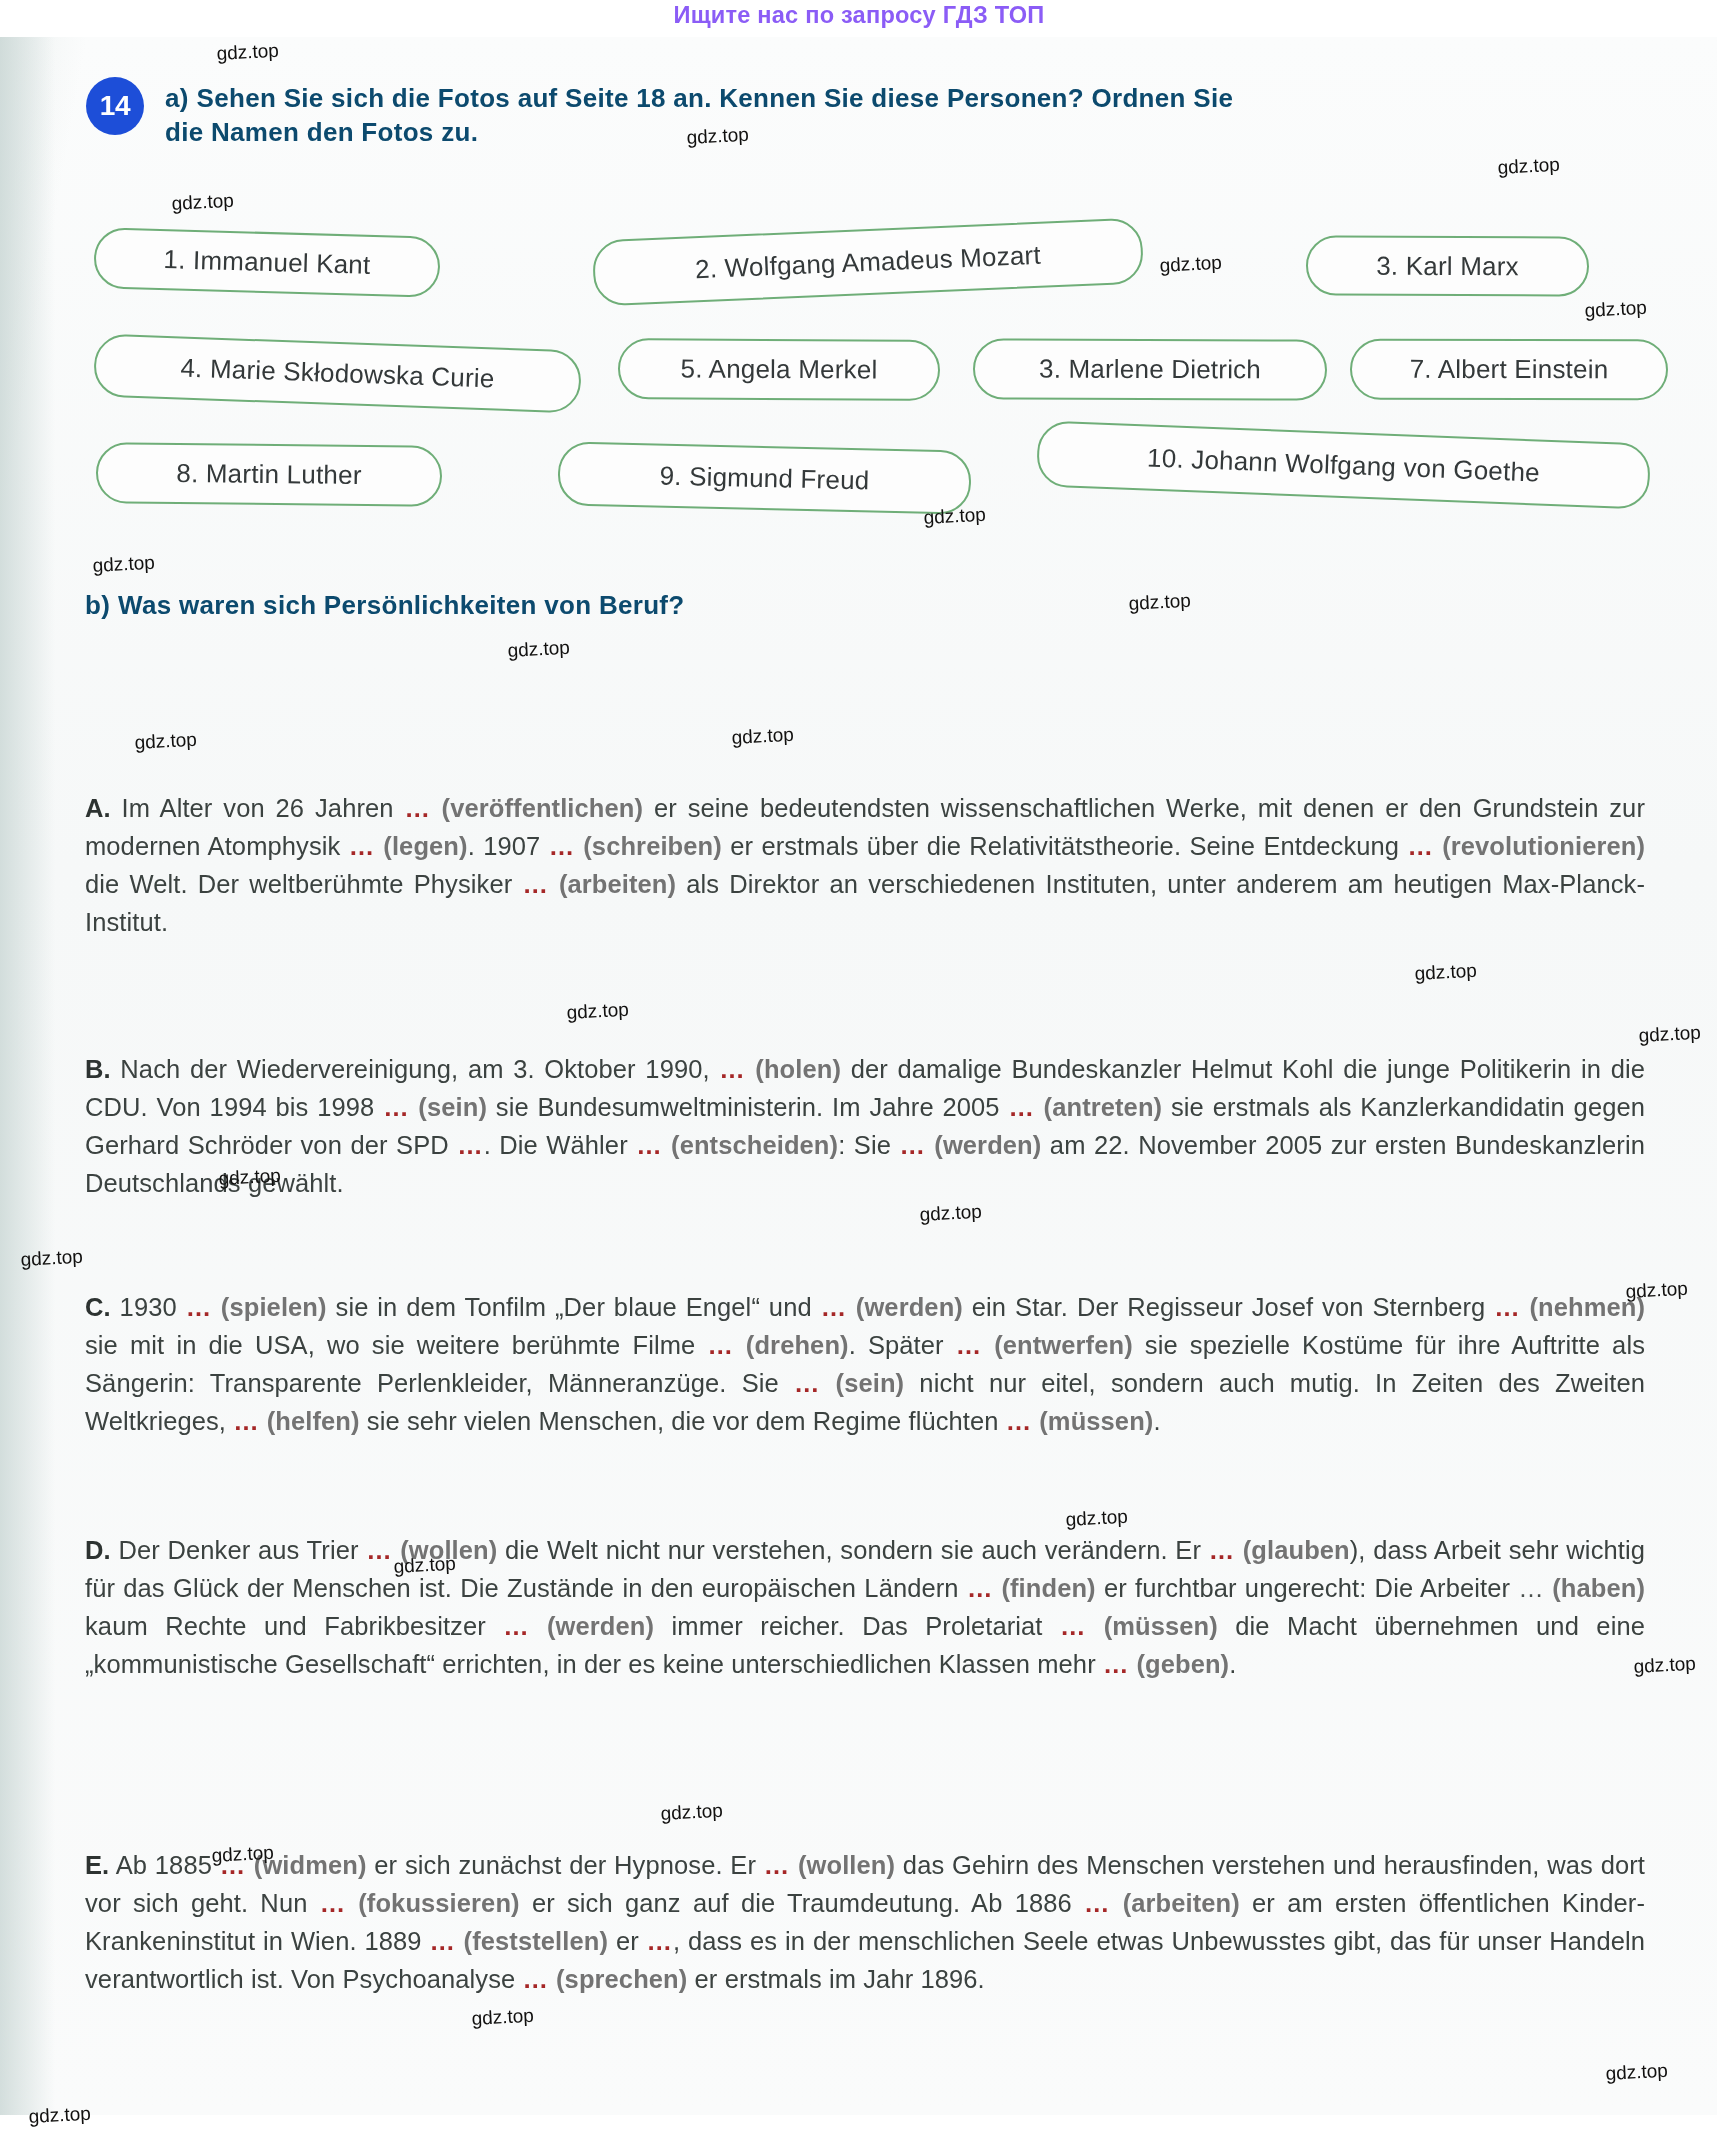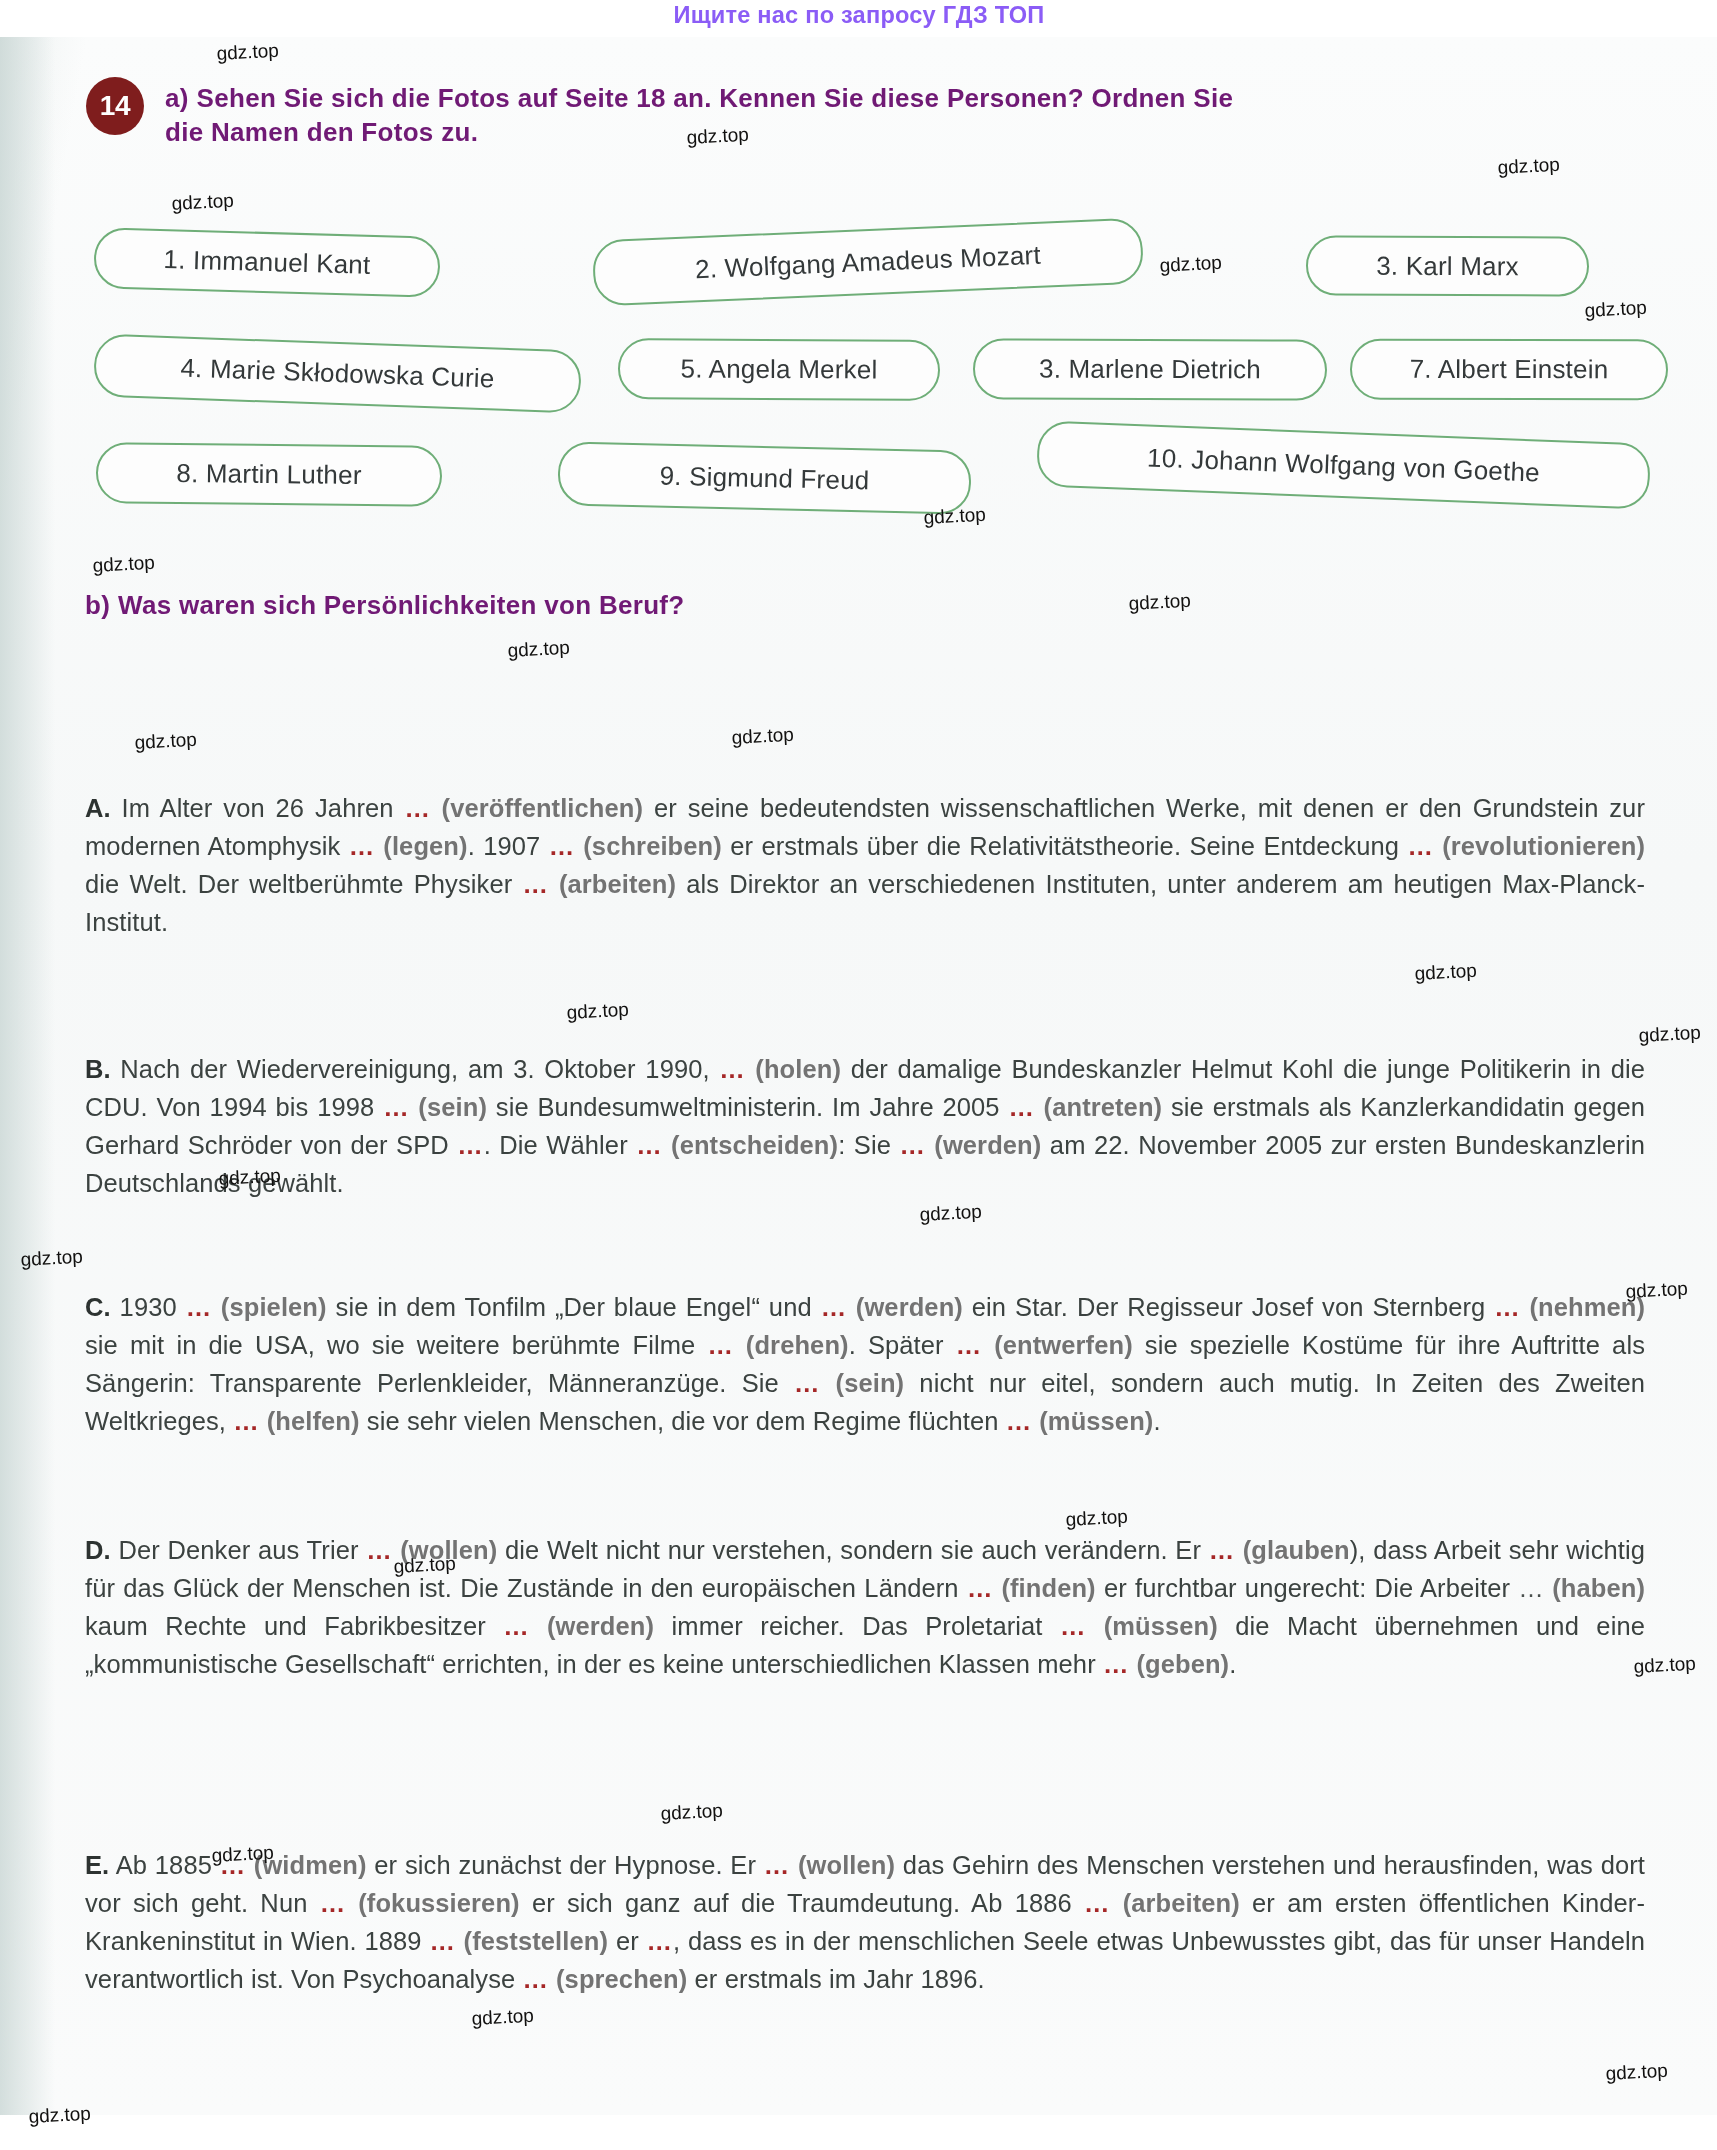--- a/index.html
+++ b/index.html
@@ -52,34 +52,34 @@
   }
 
   
   .ex-badge {
     position: absolute;
     left: 86px;
     top: 77px;
     width: 58px;
     height: 58px;
     border-radius: 50%;
-    background: #7f1d1d;
+    background: #1d4ed8;
     color: #ffffff;
     font-size: 28px;
     font-weight: bold;
     display: flex;
     align-items: center;
     justify-content: center;
     letter-spacing: -0.4px;
   }
 
   
   .task {
     position: absolute;
-    color: #701a75;
+    color: #0c4a6e;
     font-weight: bold;
     font-size: 26px;
     line-height: 1.32;
     letter-spacing: 0.3px;
   }
   .task .lbl { margin-right: 7.9px; }
   #task-a { left: 165px; top: 81px; width: 1485px; text-align: justify; }
   #task-a .l2 { display: block; }
   #task-b { left: 85px; top: 588px; width: 1100px; }
   #task-c { left: 85px; top: 686px; width: 1564px; text-align: justify; }

